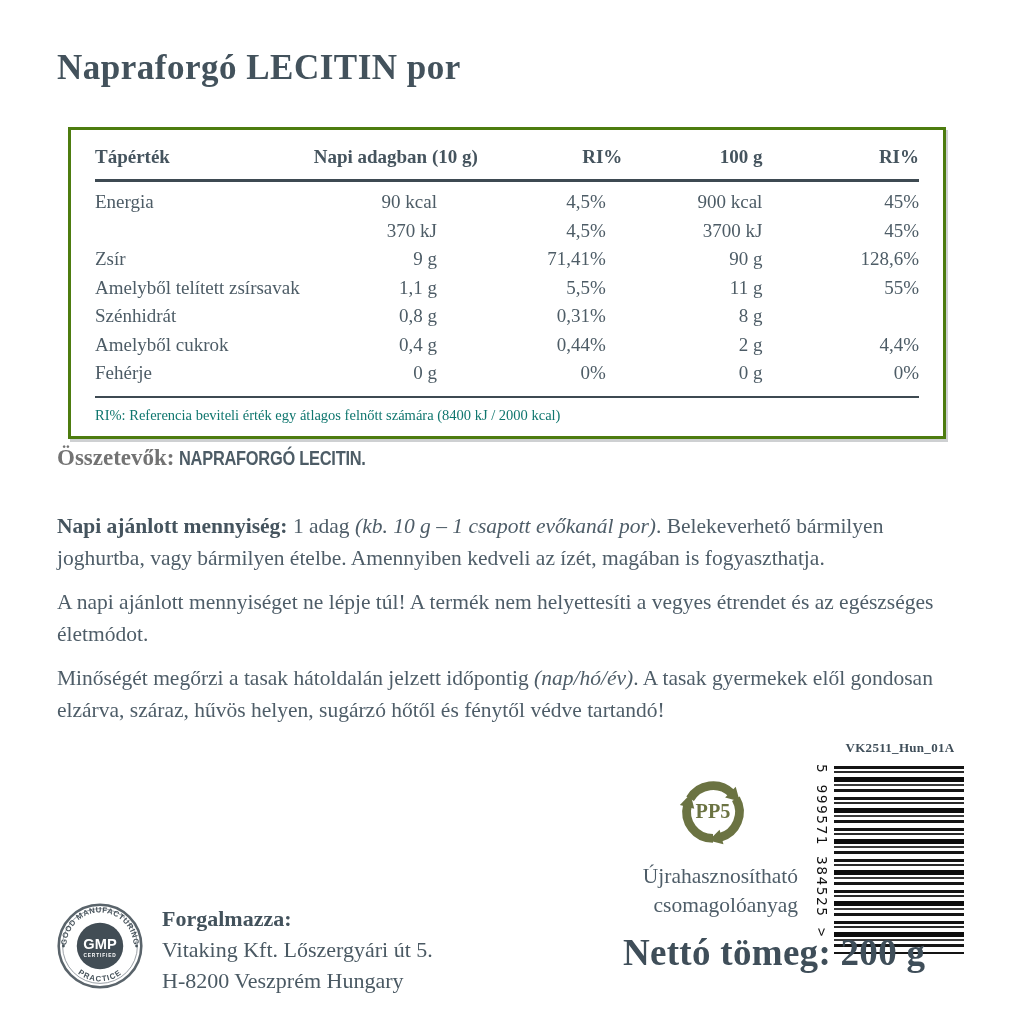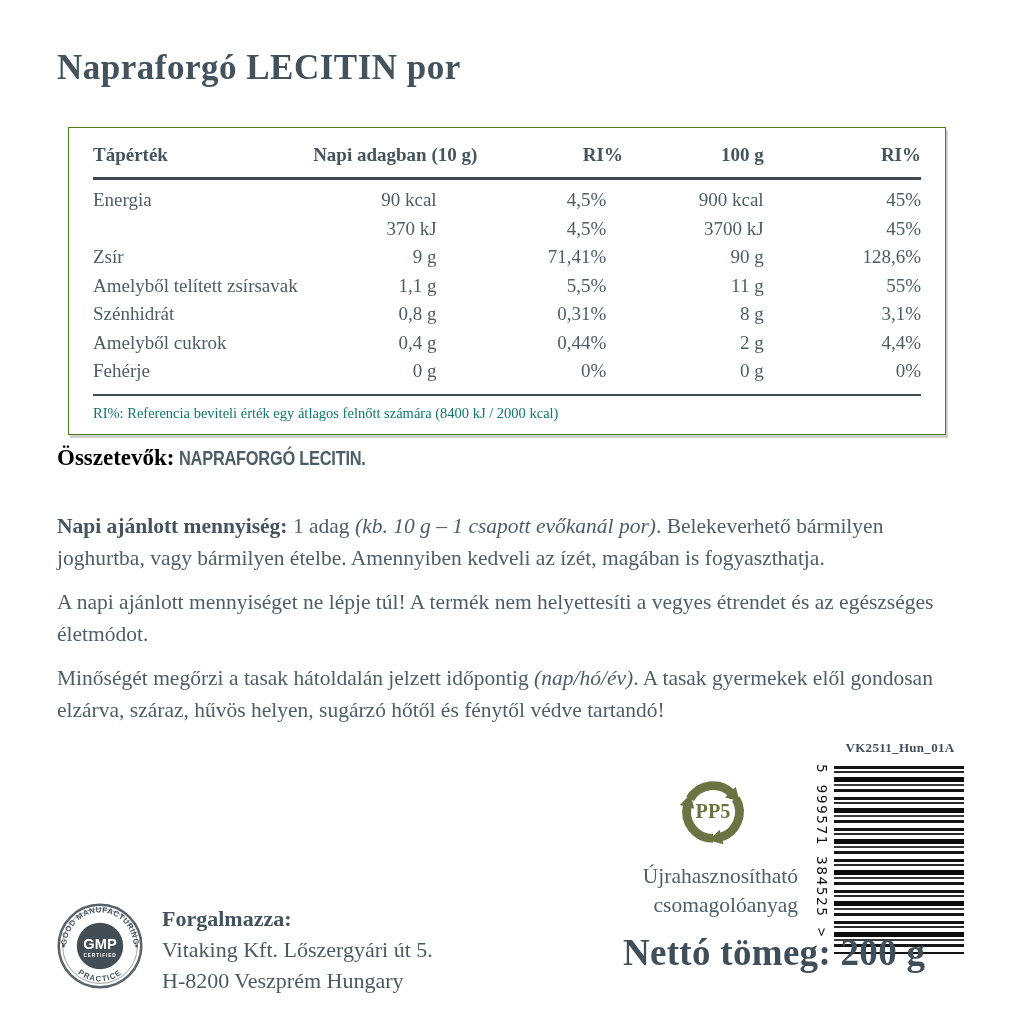--- a/index.html
+++ b/index.html
@@ -8,41 +8,41 @@
     font-family:"Liberation Serif","DejaVu Serif",serif;color:#4d5c66;
   }
   
   .title{
     position:absolute;left:57px;top:48px;font-size:35px;font-weight:bold;color:#43525c;
     letter-spacing:.5px;
   }
   
   .nutri{
     position:absolute;left:68px;top:127px;width:878px;box-sizing:border-box;
-    border:1px solid #4d7c0f;background:#fff;padding:14px 24px 12px 24px;
+    border:3px solid #4d7c0f;background:#fff;padding:14px 24px 12px 24px;
     box-shadow:2px 3px 0 rgba(165,170,173,.55);
   }
   .t-head{display:flex;font-weight:bold;font-size:19px;line-height:26px;color:#45545e;}
   .h1{flex:0 0 22%;text-align:left;}
   .h2{flex:0 0 29%;text-align:center;}
   .h3{flex:0 0 13%;text-align:right;}
   .h4{flex:0 0 17%;text-align:right;}
   .h5{flex:1;text-align:right;}
   .rule-thick{border-top:3px solid #3e4a52;margin:9px 0 6px 0;}
   .rule-thin{border-top:2px solid #3e4a52;margin:8px 0 8px 0;}
   .t-row{display:flex;font-size:19px;line-height:28.5px;}
   .c1{flex:0 0 25%;text-align:left;white-space:nowrap;}
   .c2{flex:0 0 16.5%;text-align:right;}
   .c3{flex:0 0 20.5%;text-align:right;}
   .c4{flex:0 0 19%;text-align:right;}
   .c5{flex:1;text-align:right;}
   .t-foot{font-size:14.5px;line-height:18px;color:#0f766e;}
   
   .ingredients{position:absolute;left:57px;top:445px;font-size:22px;}
-  .ing-label{font-weight:bold;color:#000000;font-size:23px;}
+  .ing-label{font-weight:bold;color:#737373;font-size:23px;}
   .ing-value{
     display:inline-block;font-family:"Liberation Sans","DejaVu Sans",sans-serif;
     font-weight:600;font-size:20px;letter-spacing:-.3px;color:#4d5c66;
     transform:scaleX(.82);transform-origin:0 60%;margin-left:4px;
   }
   
   .para{position:absolute;left:57px;width:902px;font-size:21.5px;line-height:32px;color:#4e5d68;}
   .p1{top:510px;} .p2{top:586px;} .p3{top:662px;}
   .b{font-weight:bold;color:#45545e;}
   .i{font-style:italic;}
@@ -122,21 +122,20 @@
       <span class="c2">1,1 g</span>
       <span class="c3">5,5%</span>
       <span class="c4">11 g</span>
       <span class="c5">55%</span>
     </div>
     <div class="t-row">
       <span class="c1">Szénhidrát</span>
       <span class="c2">0,8 g</span>
       <span class="c3">0,31%</span>
       <span class="c4">8 g</span>
-      <span class="c5">3,1%</span>
     </div>
     <div class="t-row">
       <span class="c1">Amelyből cukrok</span>
       <span class="c2">0,4 g</span>
       <span class="c3">0,44%</span>
       <span class="c4">2 g</span>
       <span class="c5">4,4%</span>
     </div>
     <div class="t-row">
       <span class="c1">Fehérje</span>

